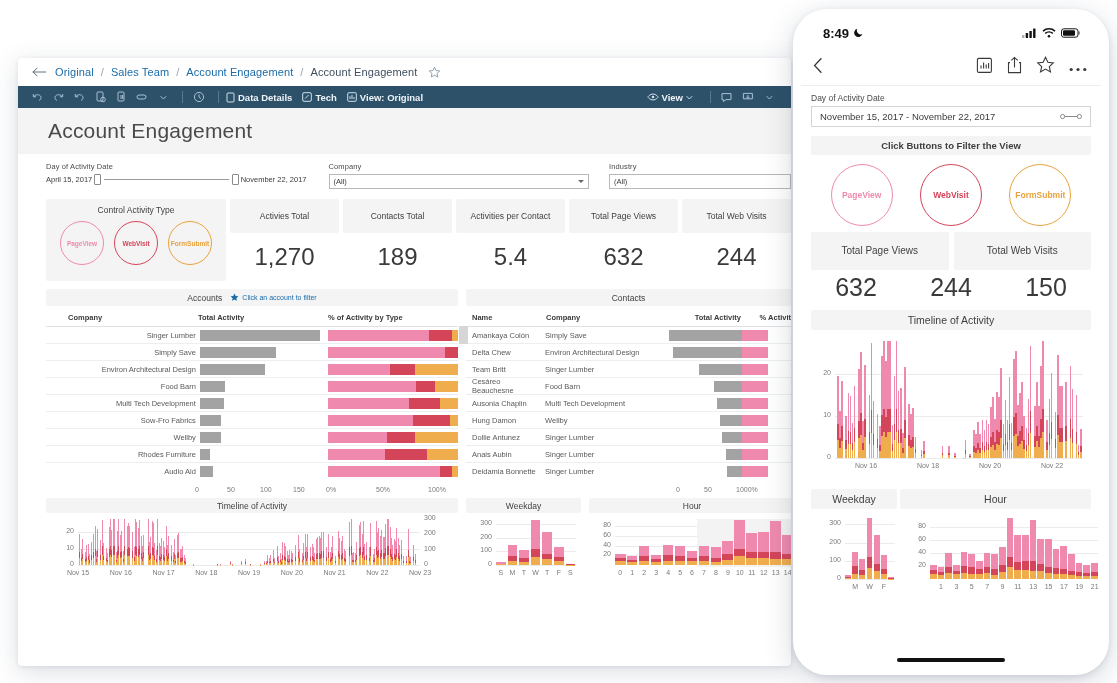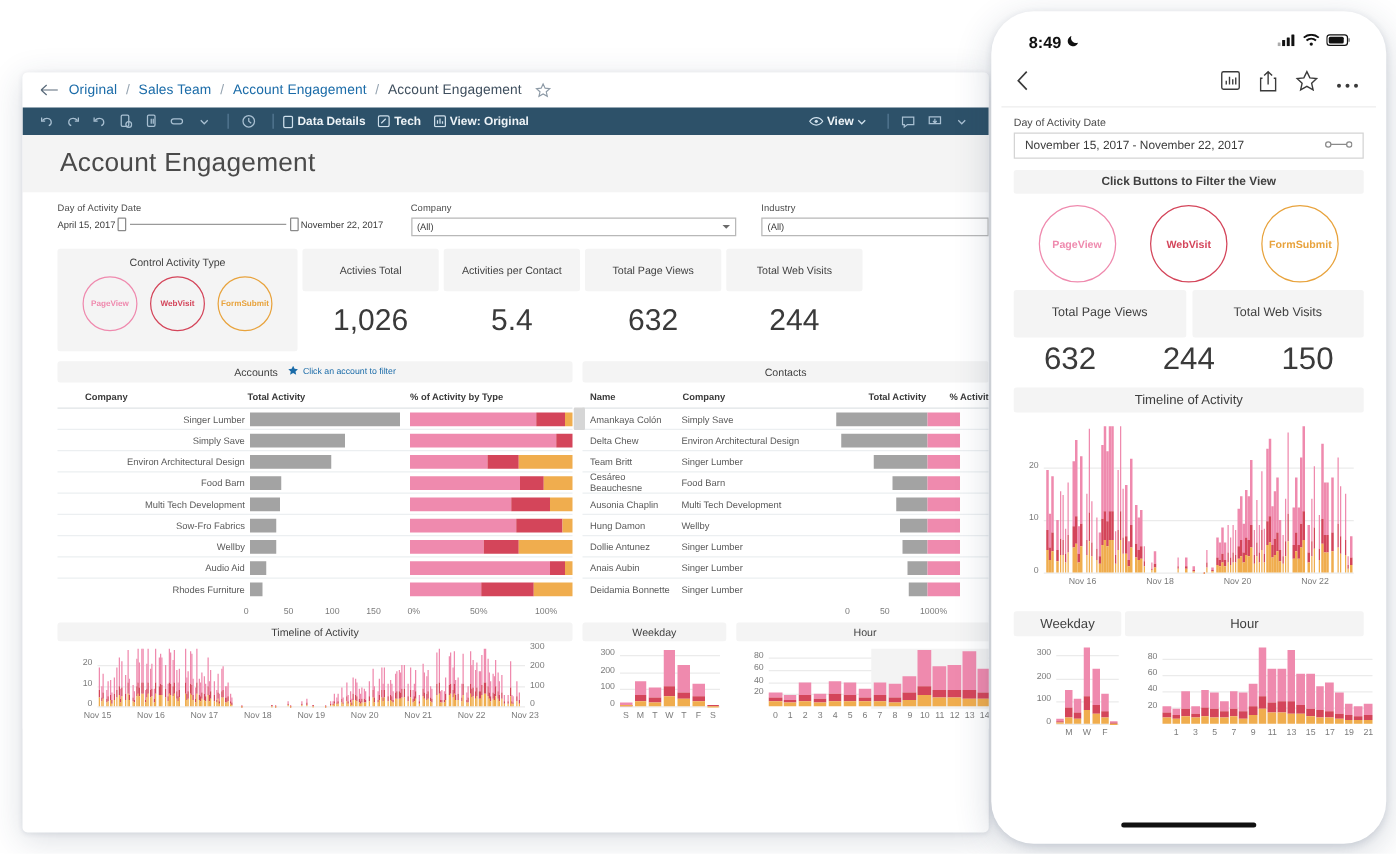--- a/index.html
+++ b/index.html
@@ -300,21 +300,25 @@
           <div class="cc-t">Control Activity Type</div>
           <div class="circles" id="d-circles">
               <div class="circ" style="border: 1.4px solid rgb(239, 138, 174); color: rgb(239, 138, 174);">PageView</div>
               <div class="circ" style="border: 1.4px solid rgb(212, 69, 90); color: rgb(212, 69, 90);">WebVisit</div>
               <div class="circ" style="border: 1.4px solid rgb(232, 163, 61); color: rgb(232, 163, 61);">FormSubmit</div>
             </div>
         </div>
         <div id="d-kpis" style="display:flex;gap:4px;">
             <div class="kpi">
               <div class="k-h">Activies Total</div>
-              <div class="k-v">1,026</div>
+              <div class="k-v">1,270</div>
+            </div>
+            <div class="kpi">
+              <div class="k-h">Contacts Total</div>
+              <div class="k-v">189</div>
             </div>
             <div class="kpi">
               <div class="k-h">Activities per Contact</div>
               <div class="k-v">5.4</div>
             </div>
             <div class="kpi">
               <div class="k-h">Total Page Views</div>
               <div class="k-v">632</div>
             </div>
             <div class="kpi">
@@ -412,39 +416,39 @@
                 <div style="width: 130px;">
                   <div class="bar-grey" style="width: 20.8px;"></div>
                 </div>
                 <div class="stack" style="width: 130px;">
                   <div style="width: 58.5px; background: rgb(239, 138, 174);"></div>
                   <div style="width: 28.6px; background: rgb(212, 69, 90);"></div>
                   <div style="width: 42.9px; background: rgb(240, 173, 78);"></div>
                 </div>
               </div>
               <div class="row">
+                <div class="cell-name" style="width: 152px; text-align: right;">Rhodes Furniture</div>
+                <div style="width: 130px;">
+                  <div class="bar-grey" style="width: 9.65714px;"></div>
+                </div>
+                <div class="stack" style="width: 130px;">
+                  <div style="width: 57.2px; background: rgb(239, 138, 174);"></div>
+                  <div style="width: 41.6px; background: rgb(212, 69, 90);"></div>
+                  <div style="width: 31.2px; background: rgb(240, 173, 78);"></div>
+                </div>
+              </div>
+              <div class="row">
                 <div class="cell-name" style="width: 152px; text-align: right;">Audio Aid</div>
                 <div style="width: 130px;">
                   <div class="bar-grey" style="width: 13.3714px;"></div>
                 </div>
                 <div class="stack" style="width: 130px;">
                   <div style="width: 111.8px; background: rgb(239, 138, 174);"></div>
                   <div style="width: 11.7px; background: rgb(212, 69, 90);"></div>
                   <div style="width: 6.5px; background: rgb(240, 173, 78);"></div>
-                </div>
-              </div>
-              <div class="row">
-                <div class="cell-name" style="width: 152px; text-align: right;">Rhodes Furniture</div>
-                <div style="width: 130px;">
-                  <div class="bar-grey" style="width: 9.65714px;"></div>
-                </div>
-                <div class="stack" style="width: 130px;">
-                  <div style="width: 57.2px; background: rgb(239, 138, 174);"></div>
-                  <div style="width: 41.6px; background: rgb(212, 69, 90);"></div>
-                  <div style="width: 31.2px; background: rgb(240, 173, 78);"></div>
                 </div>
               </div>
               <div style="position: absolute; right: -10px; top: 0px; width: 9px; height: 18px; background: rgb(214, 214, 214); border-radius: 1px;"></div>
             </div>
           <div class="axis">
             <span style="width:152px;"></span>
             <span style="width:130px;position:relative;display:inline-block;">
               <span style="position:absolute;left:-3px;">0</span>
               <span style="position:absolute;left:29px;">50</span>
               <span style="position:absolute;left:62px;">100</span>

